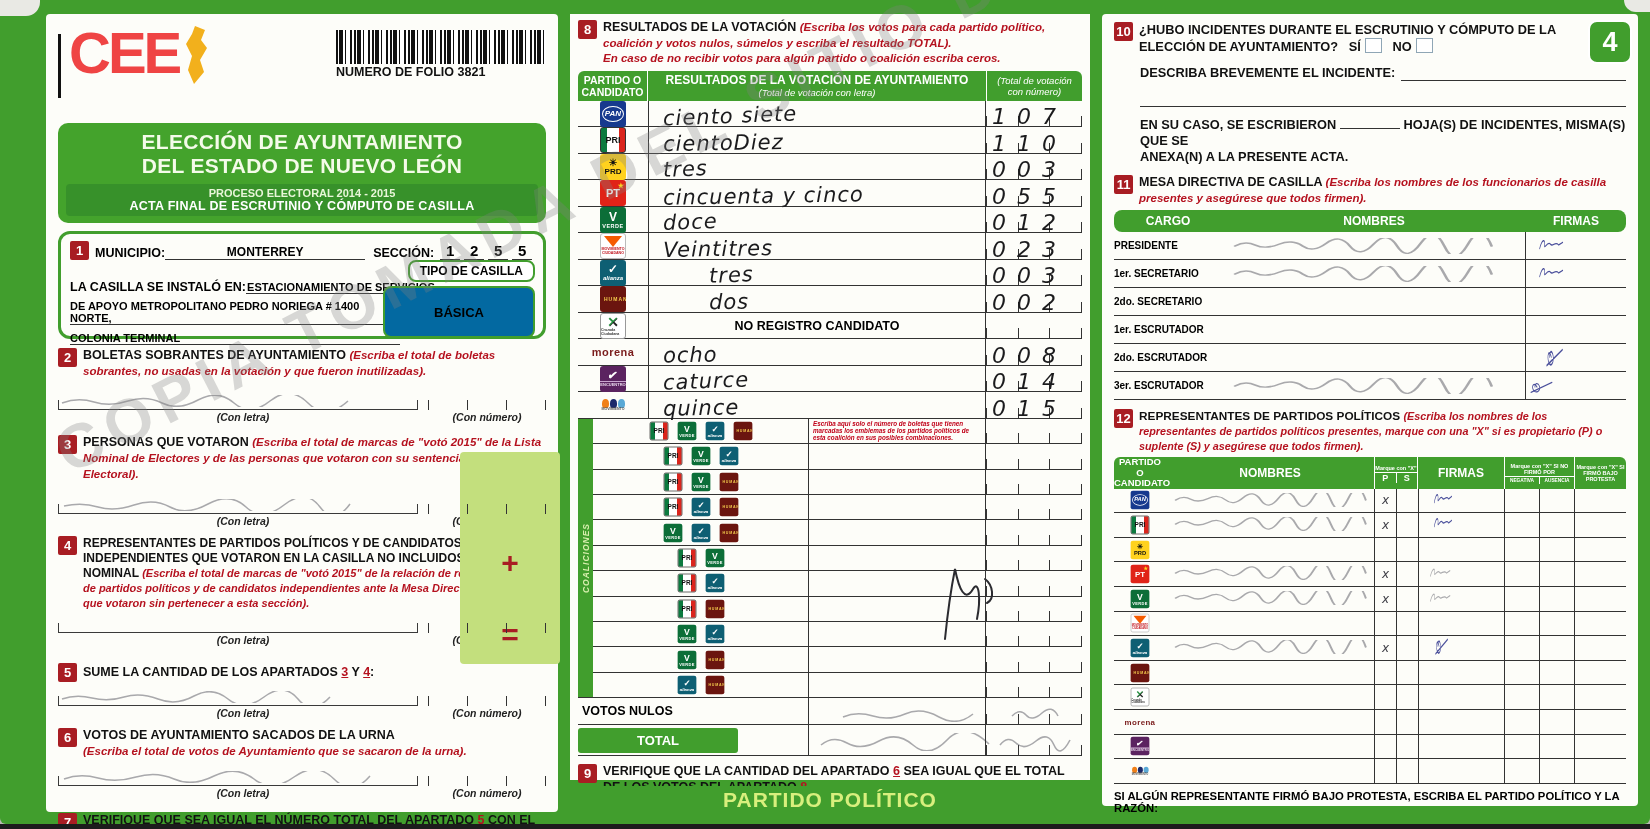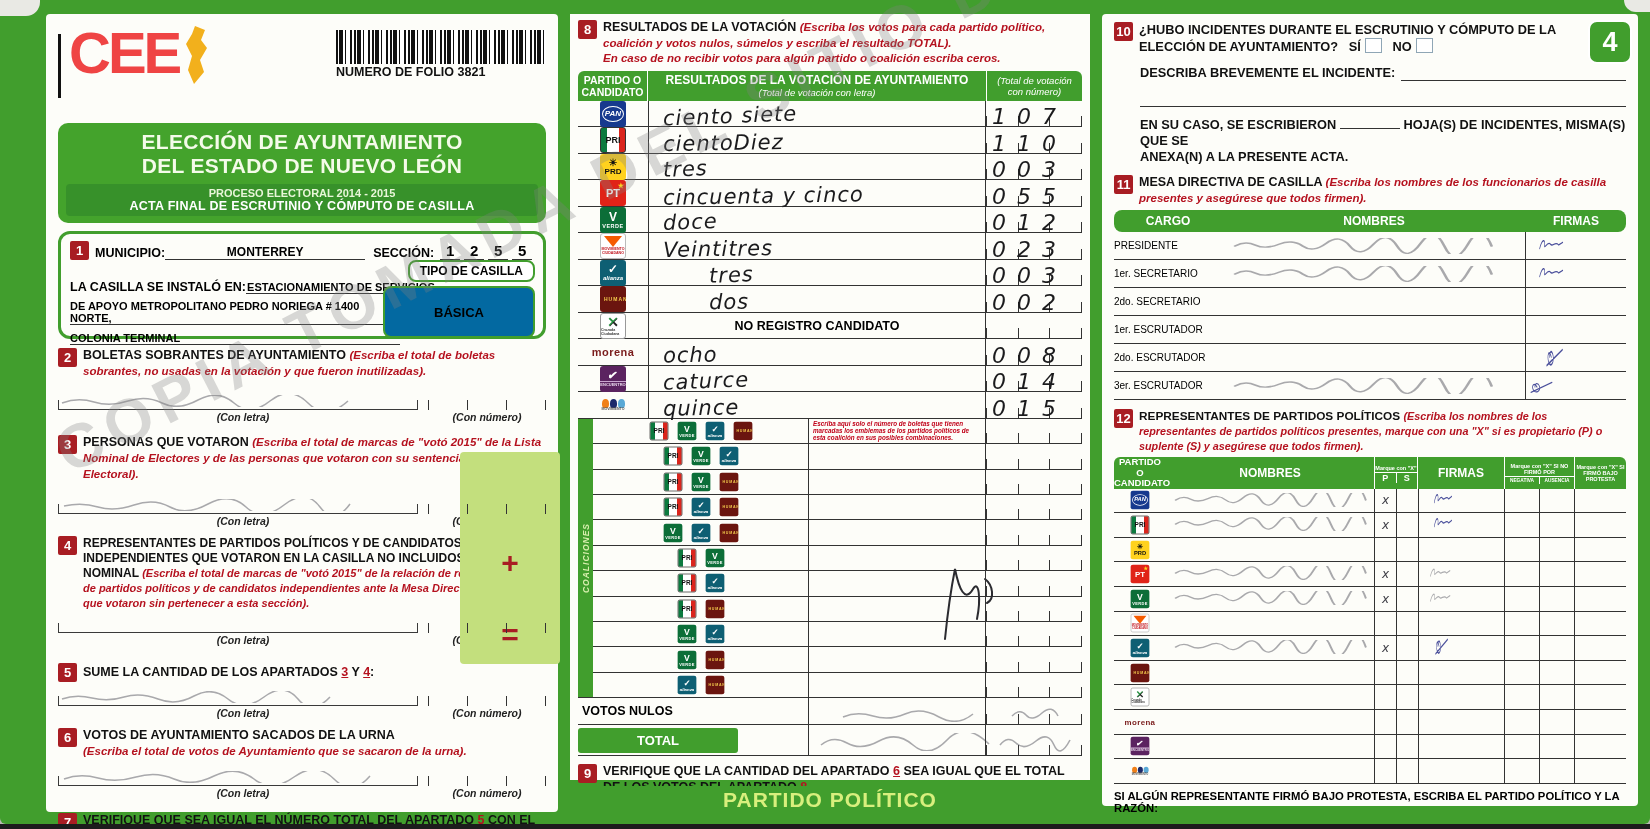--- a/index.html
+++ b/index.html
@@ -166,21 +166,21 @@
   .cbx{display:inline-block;width:15px;height:13px;border:1.5px solid #8fa6b5;background:#fff;vertical-align:-2px;margin-left:4px;}
   .r-line{border-bottom:1.5px solid #333;height:13px;}
   .inline-blank{display:inline-block;width:60px;border-bottom:1.5px solid #333;height:11px;}
 
   .mesa{margin-top:4px;}
   .mesa-hdr{display:flex;background:#419e2d;border-radius:8px;color:#fff;font-weight:bold;font-size:12px;text-align:center;}
   .mesa-hdr .m1{width:108px;padding:4px 0;}
   .mesa-hdr .m2{flex:1;padding:4px 0;}
   .mesa-hdr .m3{width:100px;padding:4px 0;}
   .mrow{display:flex;height:27px;border-bottom:1.2px solid #333;align-items:stretch;}
-  .mrow .m1{width:108px;font-weight:normal;font-size:10px;display:flex;align-items:center;}
+  .mrow .m1{width:108px;font-weight:bold;font-size:10px;display:flex;align-items:center;}
   .mrow .m2{flex:1;position:relative;}
   .mrow .m3{width:100px;border-left:1.2px solid #333;position:relative;}
 
   .rep-hdr{display:flex;background:#419e2d;color:#fff;text-align:center;border-radius:6px 6px 0 0;align-items:stretch;}
   .rep-hdr>div{display:flex;flex-direction:column;justify-content:center;box-sizing:border-box;}
   .rh-party{width:52px;font-weight:bold;font-size:9.5px;line-height:1.1;}
   .rh-nombres{flex:1;font-weight:bold;font-size:12px;}
   .rh-ps{width:44px;border-left:1px solid #fff;border-right:1px solid #fff;}
   .rh-ps .t{font-size:5.5px;font-weight:bold;border-bottom:1px solid #fff;padding:1px 0;}
   .rh-ps .ps{display:flex;font-weight:bold;font-size:9px;}

